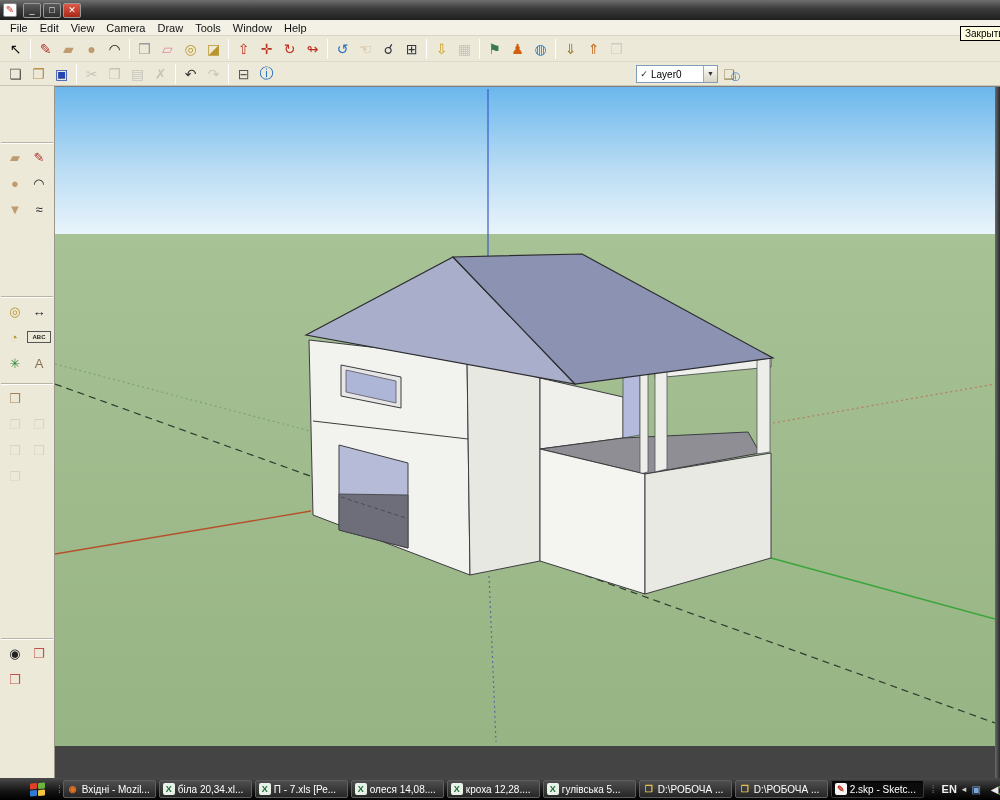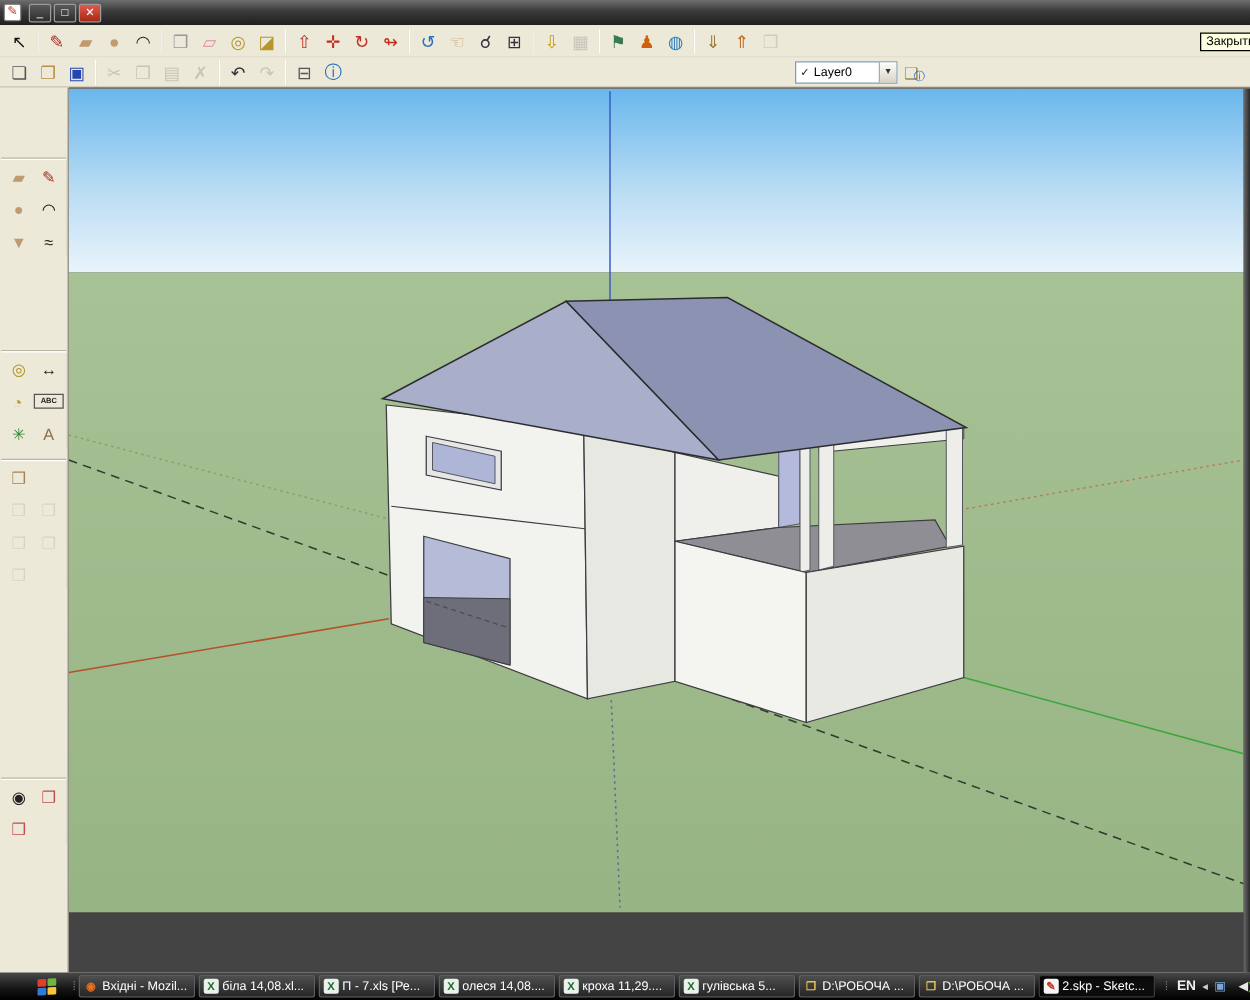--- a/index.html
+++ b/index.html
@@ -75,20 +75,30 @@
 <div class="window">
 
   <div class="titlebar">
     <div class="title-icon">✎</div>
     <div class="win-btn">_</div>
     <div class="win-btn">□</div>
     <div class="win-btn close">✕</div>
   </div>
   <div class="tooltip">Закрыть</div>
 
+  <div class="menubar" id="menubar">
+      <div class="menu-item">File</div>
+      <div class="menu-item">Edit</div>
+      <div class="menu-item">View</div>
+      <div class="menu-item">Camera</div>
+      <div class="menu-item">Draw</div>
+      <div class="menu-item">Tools</div>
+      <div class="menu-item">Window</div>
+      <div class="menu-item">Help</div>
+    </div>
 
   <div class="toolbar row1" id="toolbar1">
       <div class="tb-btn">
         <span style="color: rgb(17, 17, 17);">↖</span>
       </div>
       <div class="tb-sep"></div>
       <div class="tb-btn">
         <span style="color: rgb(176, 48, 40);">✎</span>
       </div>
       <div class="tb-btn">
@@ -339,33 +349,33 @@
         <div style="background: rgb(246, 197, 61);"></div>
       </div>
     <span class="tb-divider">⁞</span>
     <div style="display:flex;" id="taskitems">
         <div class="task-btn">
           <span class="task-icon" style="color: rgb(232, 112, 32); background: transparent;">◉</span>
           <span class="task-label">Вхідні - Mozil...</span>
         </div>
         <div class="task-btn">
           <span class="task-icon" style="color: rgb(28, 107, 52); background: rgb(233, 242, 233);">X</span>
-          <span class="task-label">біла 14,08.xl...</span>
+          <span class="task-label">біла 20,34.xl...</span>
         </div>
         <div class="task-btn">
           <span class="task-icon" style="color: rgb(28, 107, 52); background: rgb(233, 242, 233);">X</span>
           <span class="task-label">П - 7.xls  [Ре...</span>
         </div>
         <div class="task-btn">
           <span class="task-icon" style="color: rgb(28, 107, 52); background: rgb(233, 242, 233);">X</span>
           <span class="task-label">олеся 14,08....</span>
         </div>
         <div class="task-btn">
           <span class="task-icon" style="color: rgb(28, 107, 52); background: rgb(233, 242, 233);">X</span>
-          <span class="task-label">кроха 11,29....</span>
+          <span class="task-label">кроха 12,28....</span>
         </div>
         <div class="task-btn">
           <span class="task-icon" style="color: rgb(28, 107, 52); background: rgb(233, 242, 233);">X</span>
           <span class="task-label">гулівська 5...</span>
         </div>
         <div class="task-btn">
           <span class="task-icon" style="color: rgb(232, 192, 80); background: transparent;">❐</span>
           <span class="task-label">D:\РОБОЧА ...</span>
         </div>
         <div class="task-btn">

